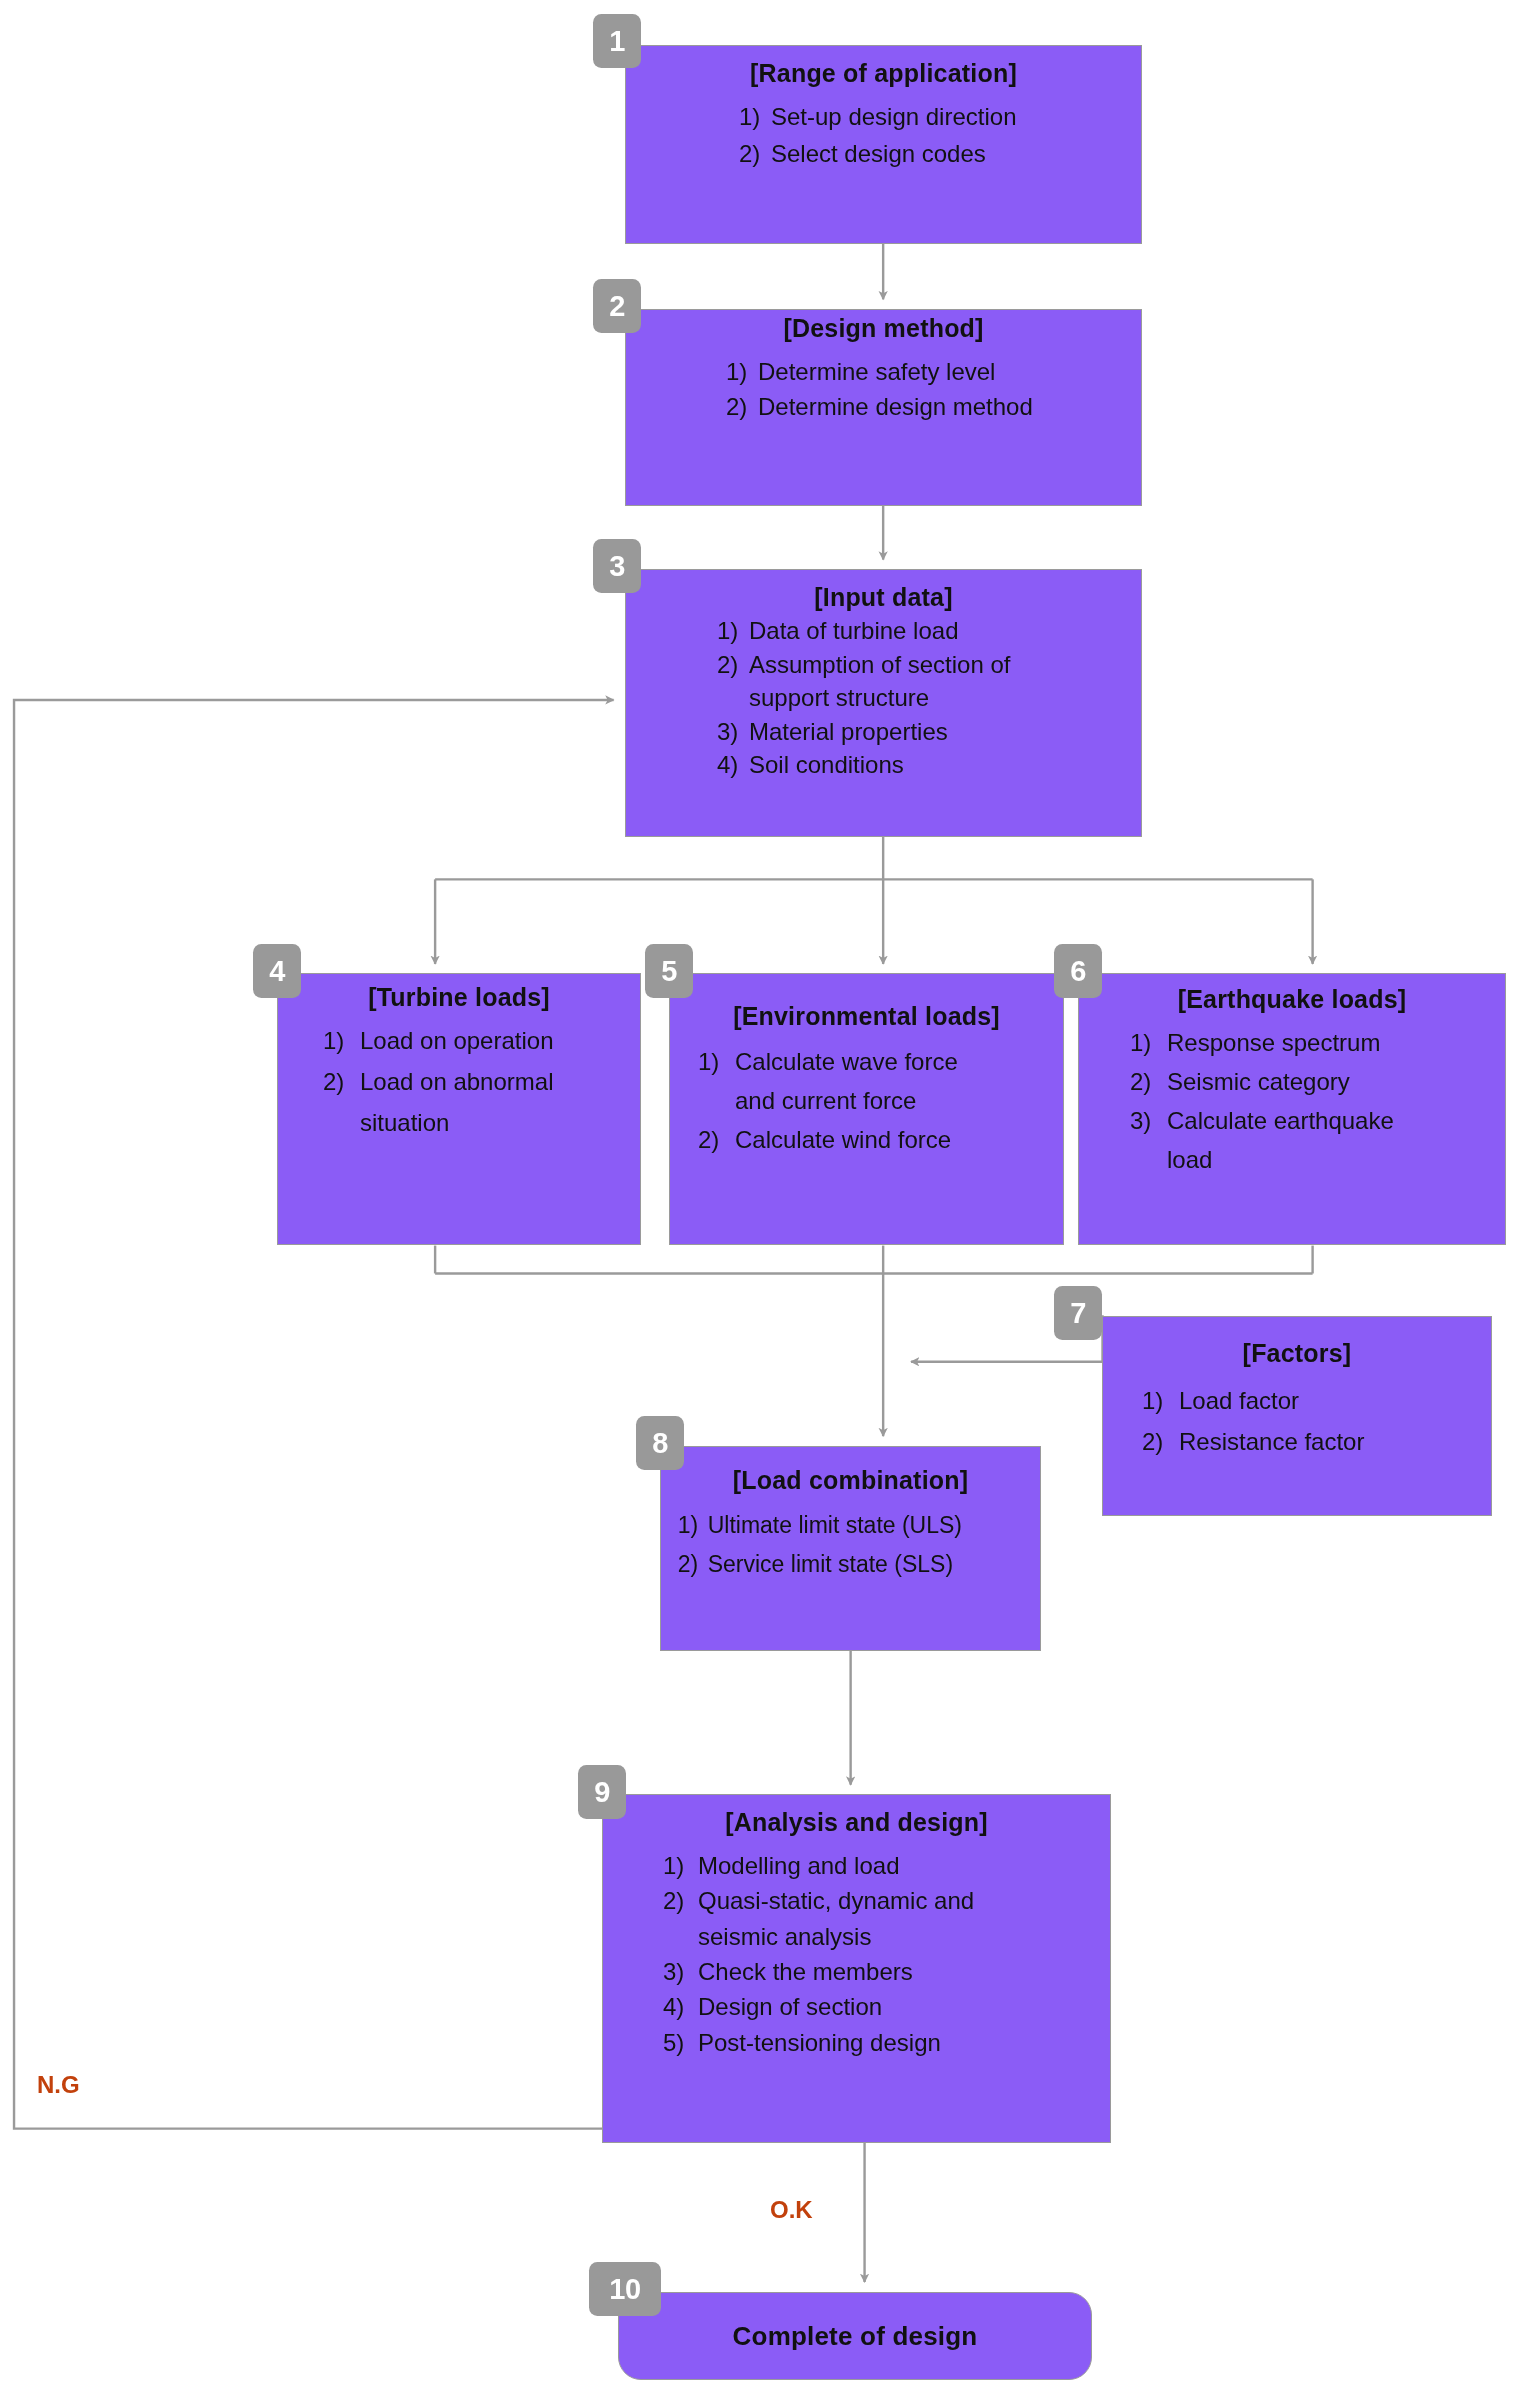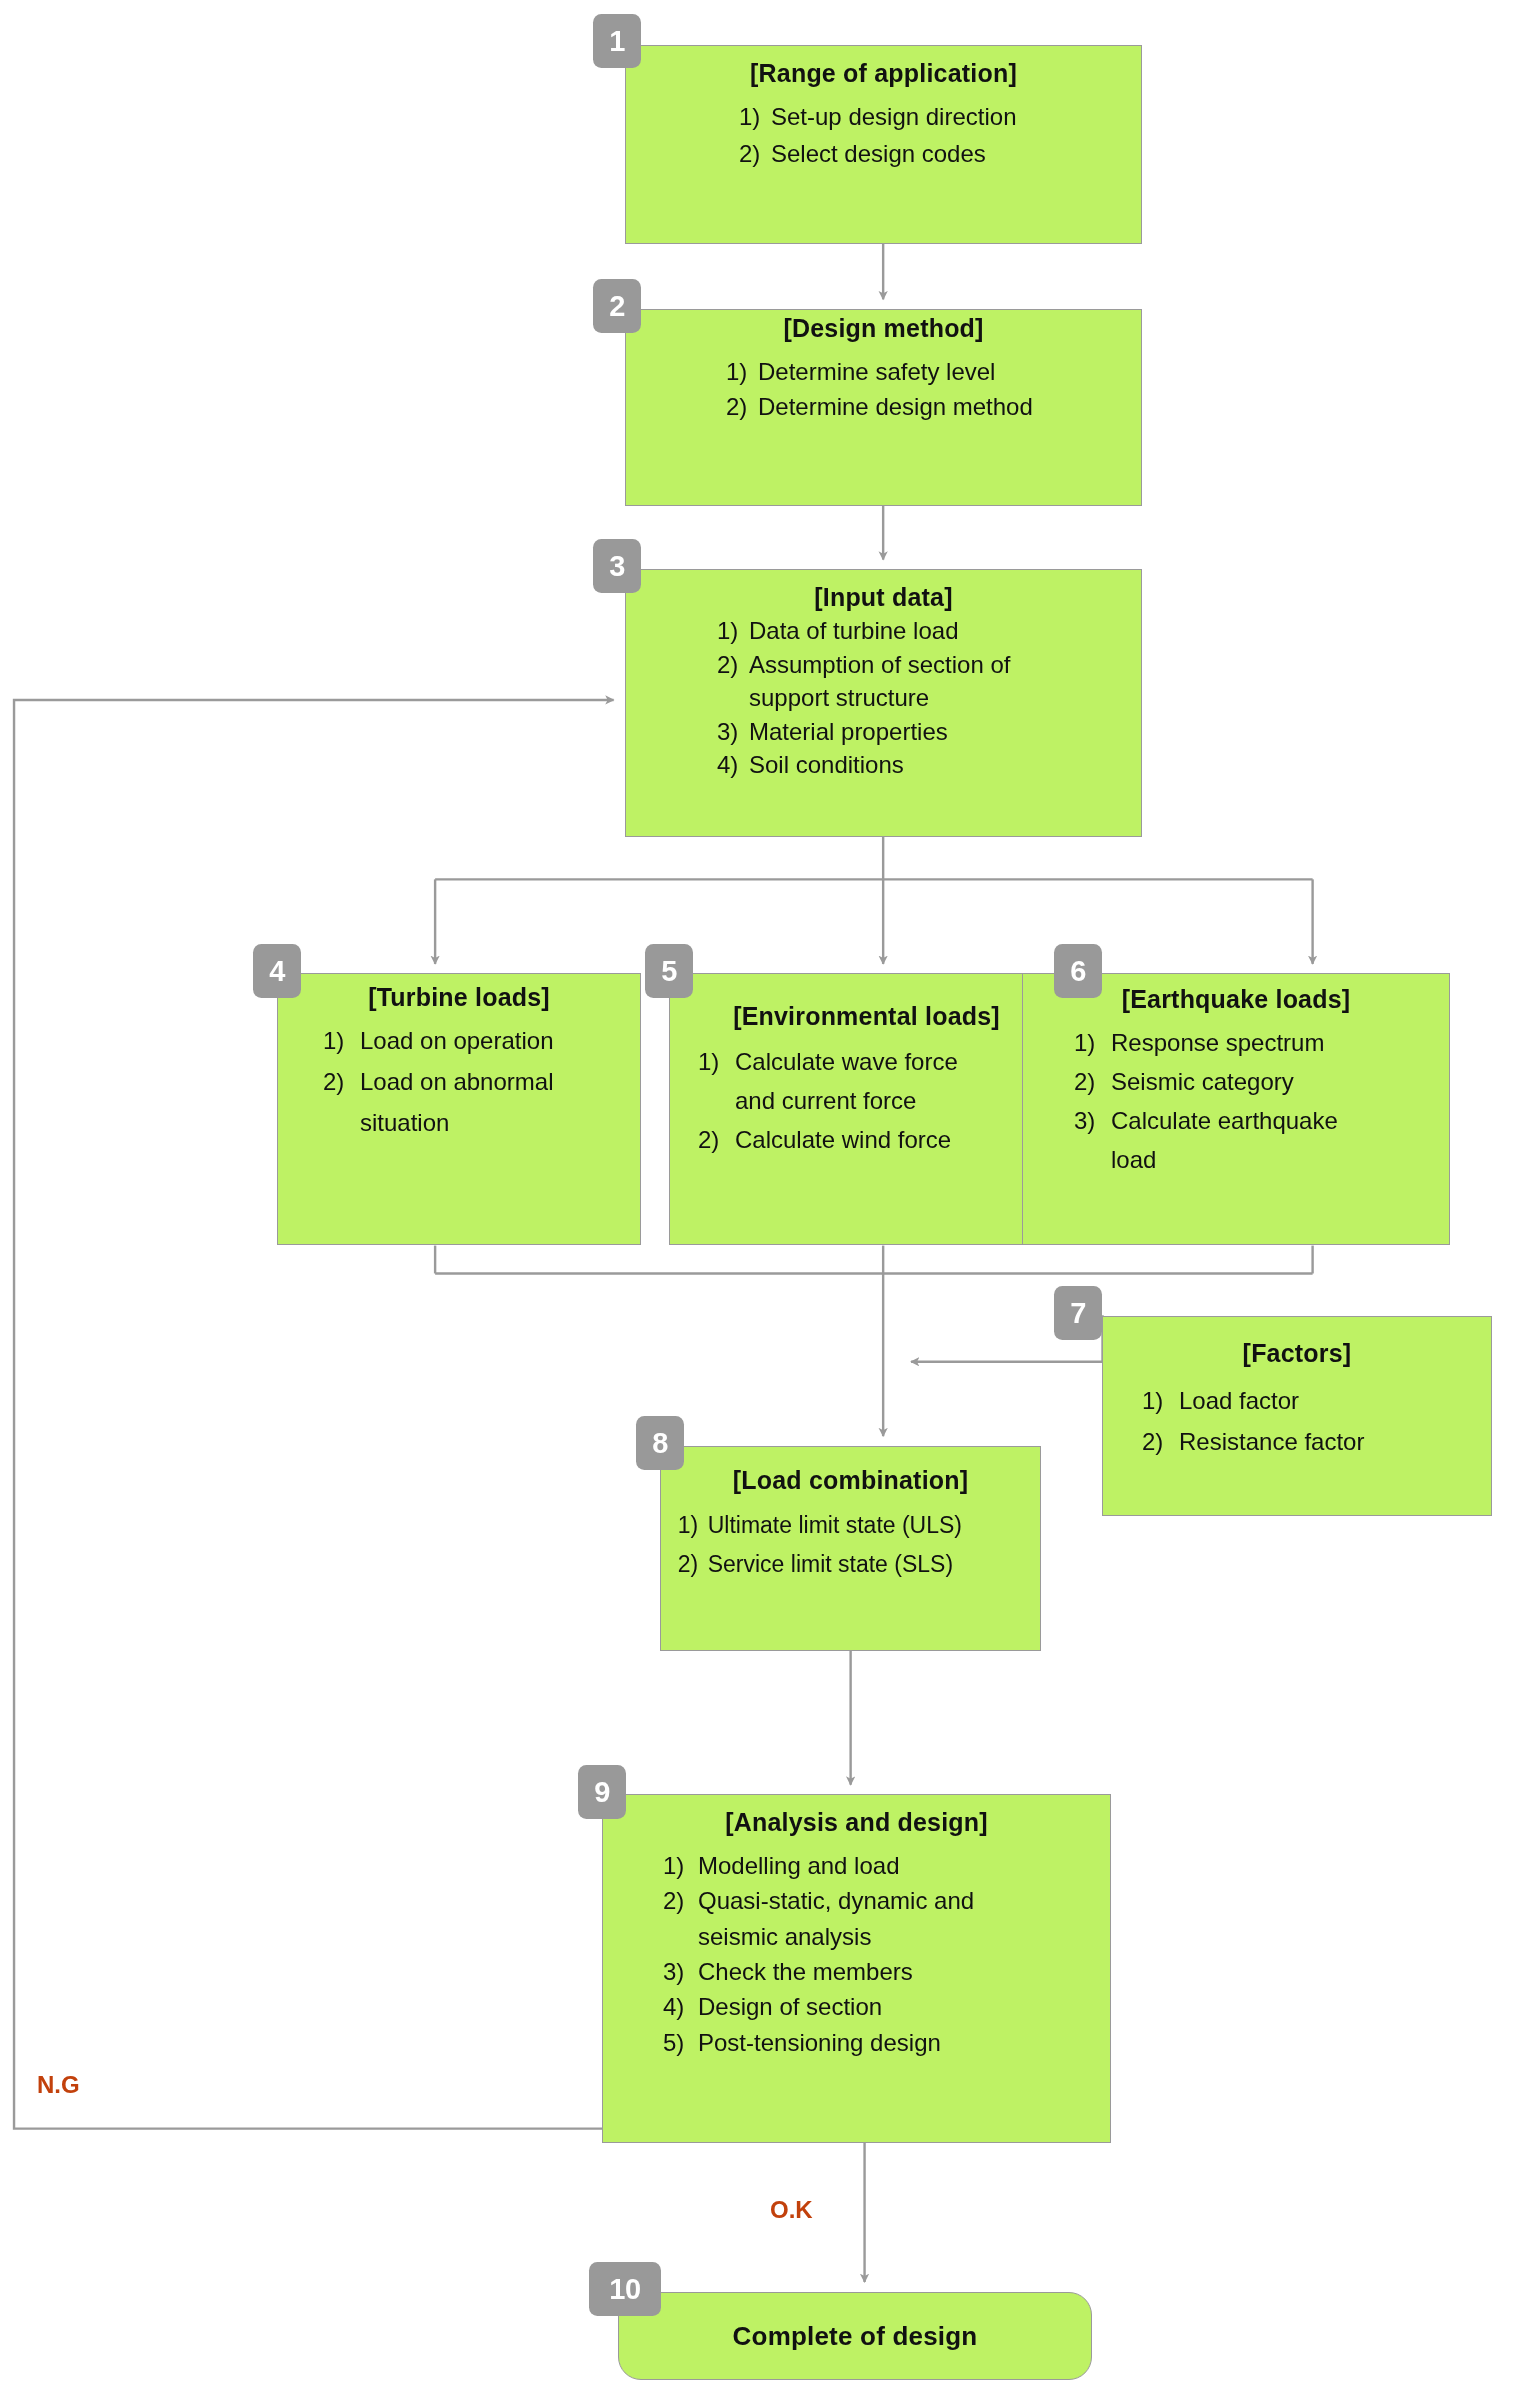--- a/index.html
+++ b/index.html
@@ -1,21 +1,21 @@
 <!DOCTYPE html>
 <html style="font-size:15px"><head>
 <meta charset="utf-8">
 <title>Design flowchart</title>
 <style>
   html,body{margin:0;padding:0;background:#ffffff;}
   body{font-family:"Liberation Sans","DejaVu Sans",sans-serif;}
   #stage{position:relative;width:1533px;height:2401px;background:#fff;overflow:hidden;}
   svg#wires{position:absolute;left:0;top:0;width:1533px;height:2401px;pointer-events:none;}
 
-  .node{position:absolute;box-sizing:border-box;border:1.9px solid #9a9a9a;background:#bef264;z-index:2;}
+  .node{position:absolute;box-sizing:border-box;border:1.9px solid #9a9a9a;background:#8b5cf6;z-index:2;}
   .node .title{font-weight:bold;text-align:center;color:#111;font-size:25px;letter-spacing:0.2px;}
   .node ul{list-style:none;margin:0;padding:0;}
   .node li{display:flex;color:#111;font-size:24px;line-height:1.32;}
   .node li .num{flex:0 0 auto;width:32px;text-align:left;}
   .node li .txt{flex:1 1 auto;}
   .node li.cont .num{visibility:hidden;}
 
   .badge{position:absolute;width:48px;height:54px;background:#999999;border-radius:8.4px;
          color:#ffffff;font-weight:bold;font-size:29px;display:flex;align-items:center;
          justify-content:center;z-index:5;letter-spacing:-0.5px;}
@@ -44,21 +44,21 @@
   #n4 ul{padding-left:45px;}
   #n4 li{margin-bottom:9.3px;}
   #n4 li .num{width:37px;}
 
   #n5{left:669px;top:973px;width:395px;height:272px;padding:28px 0 0 0;}
   #n5 .title{margin-bottom:15px;}
   #n5 ul{padding-left:28px;}
   #n5 li{margin-bottom:7.4px;}
   #n5 li .num{width:37px;}
 
-  #n6{left:1022px;top:973px;width:428px;height:272px;padding:11px 0 0 0;}
+  #n6{left:1078px;top:973px;width:428px;height:272px;padding:11px 0 0 0;}
   #n6 .title{margin-bottom:13px;}
   #n6 ul{padding-left:51px;}
   #n6 li{margin-bottom:7.4px;}
   #n6 li .num{width:37px;}
 
   #n7{left:1078px;top:1316px;width:390px;height:200px;padding:22px 0 0 0;margin-left:24px;}
   #n7 .title{margin-bottom:16.7px;}
   #n7 ul{padding-left:39px;}
   #n7 li{margin-bottom:9.3px;}
   #n7 li .num{width:37px;}

